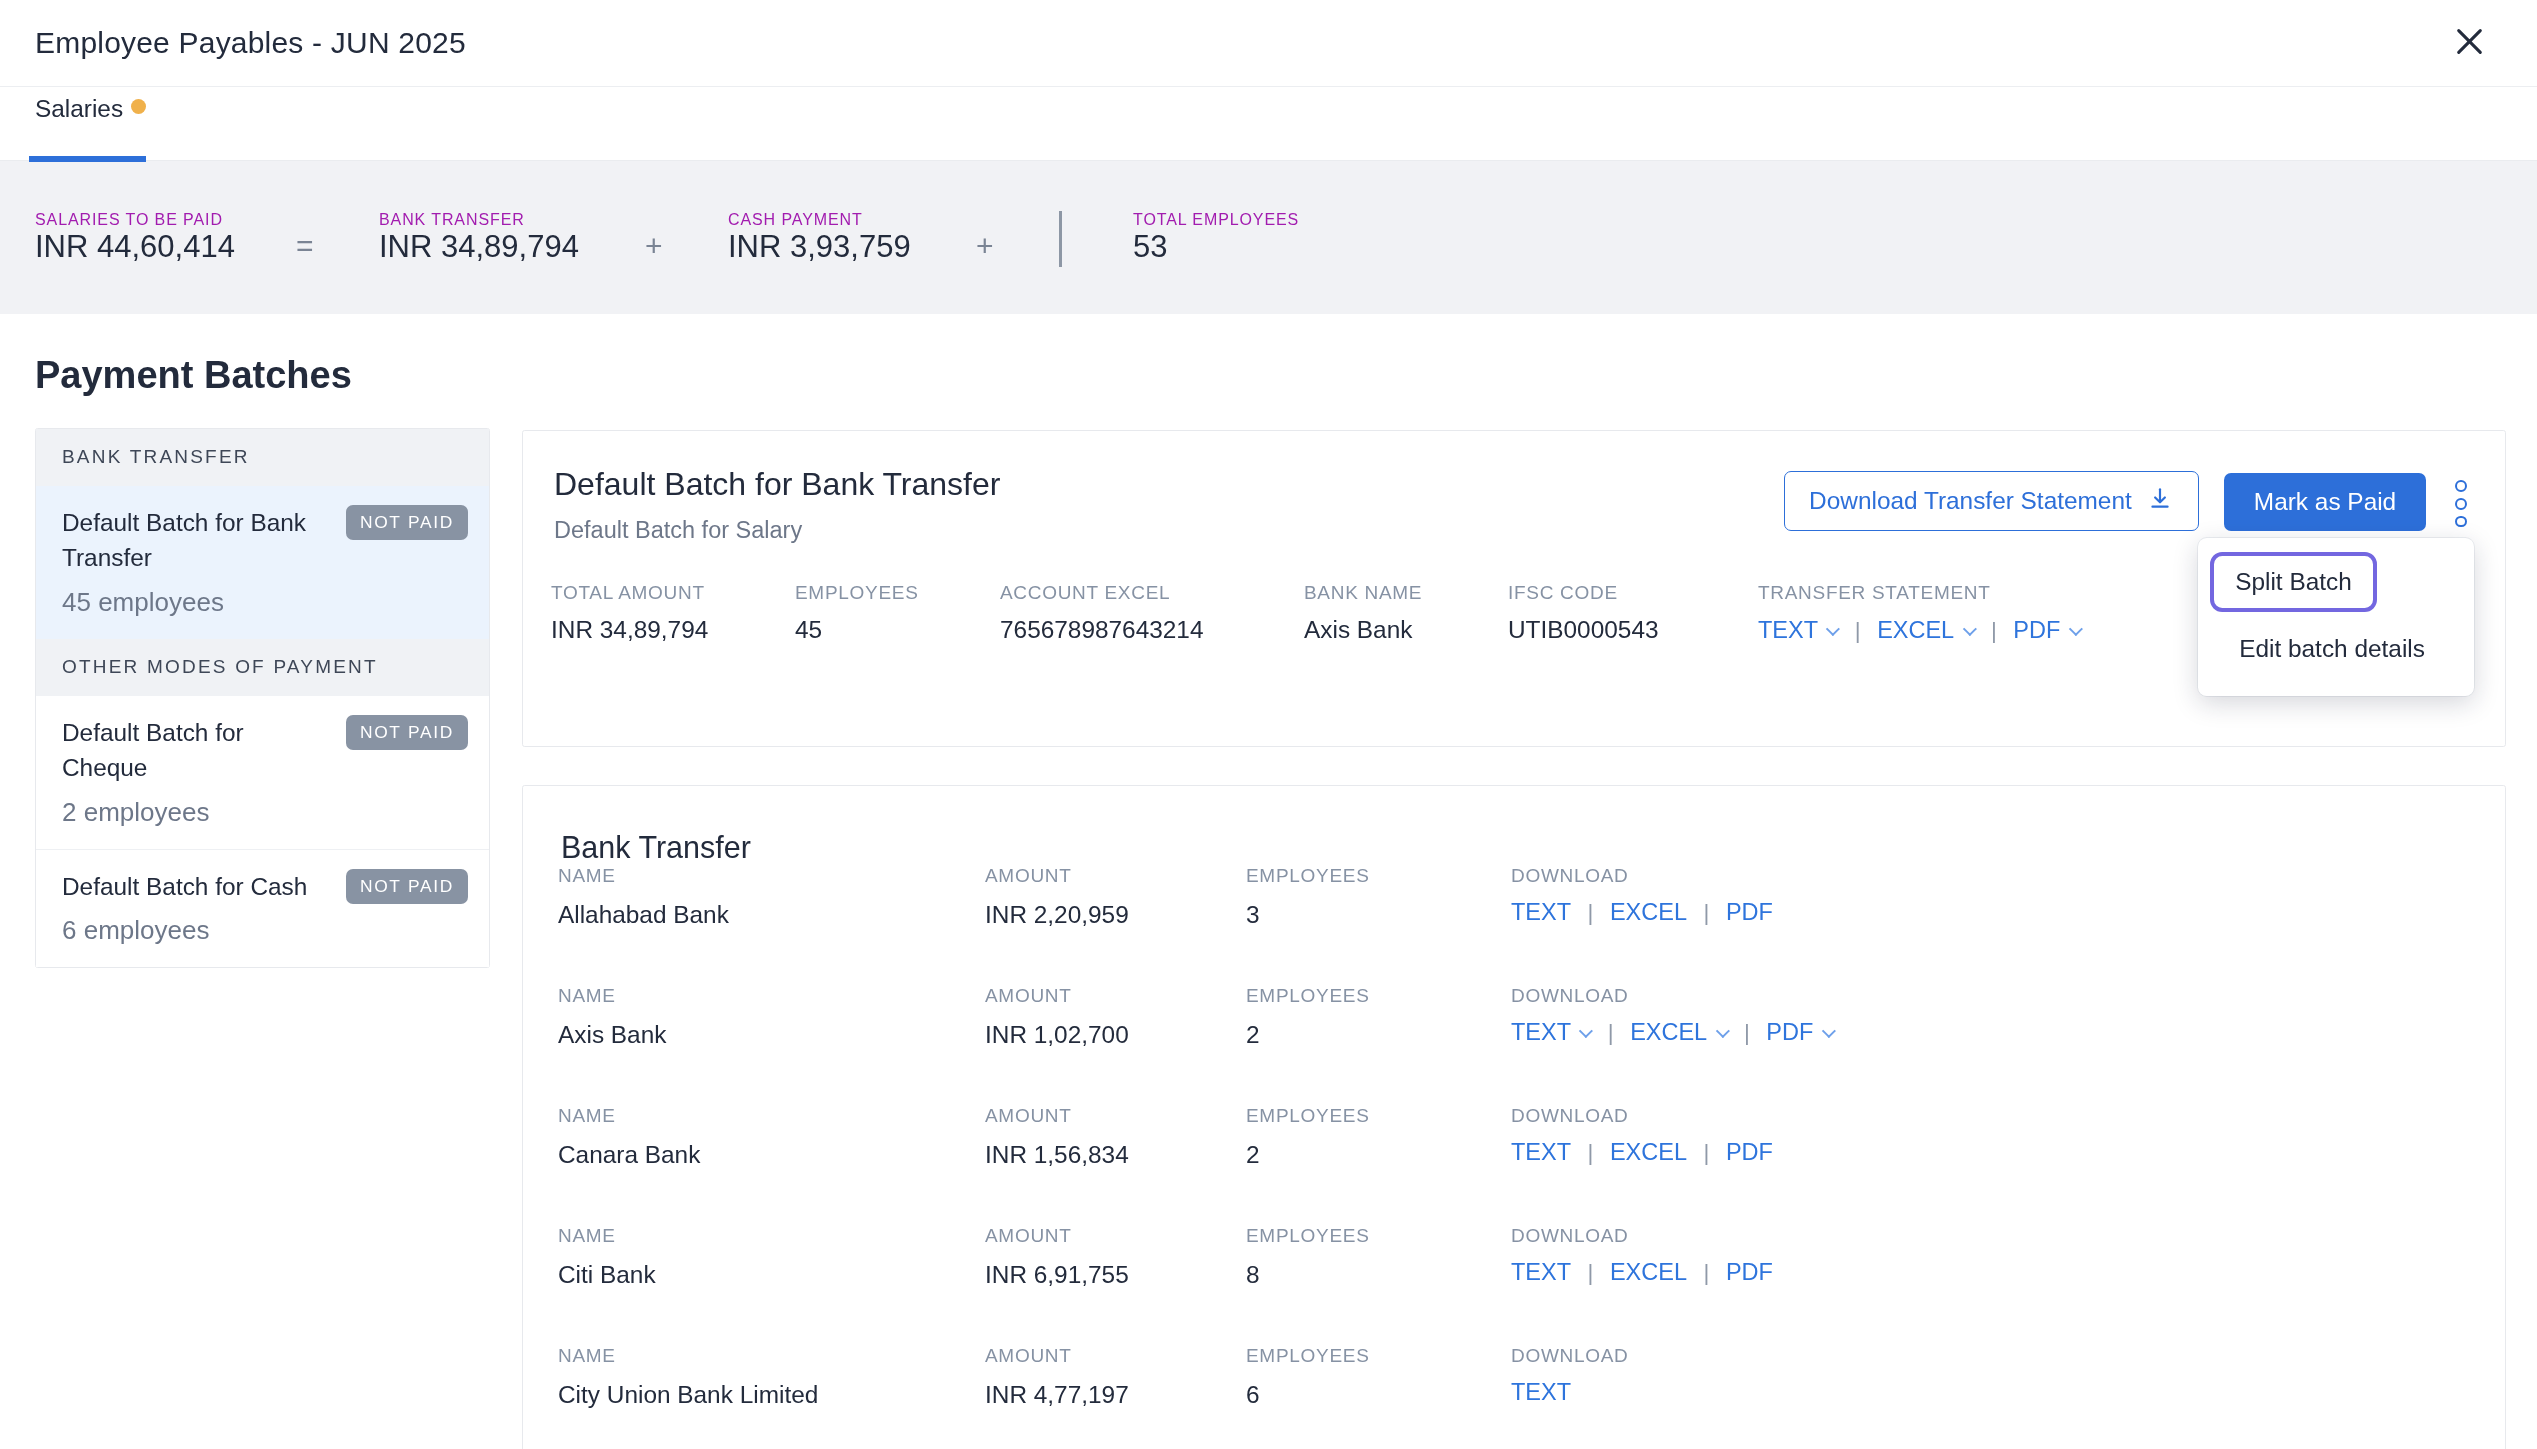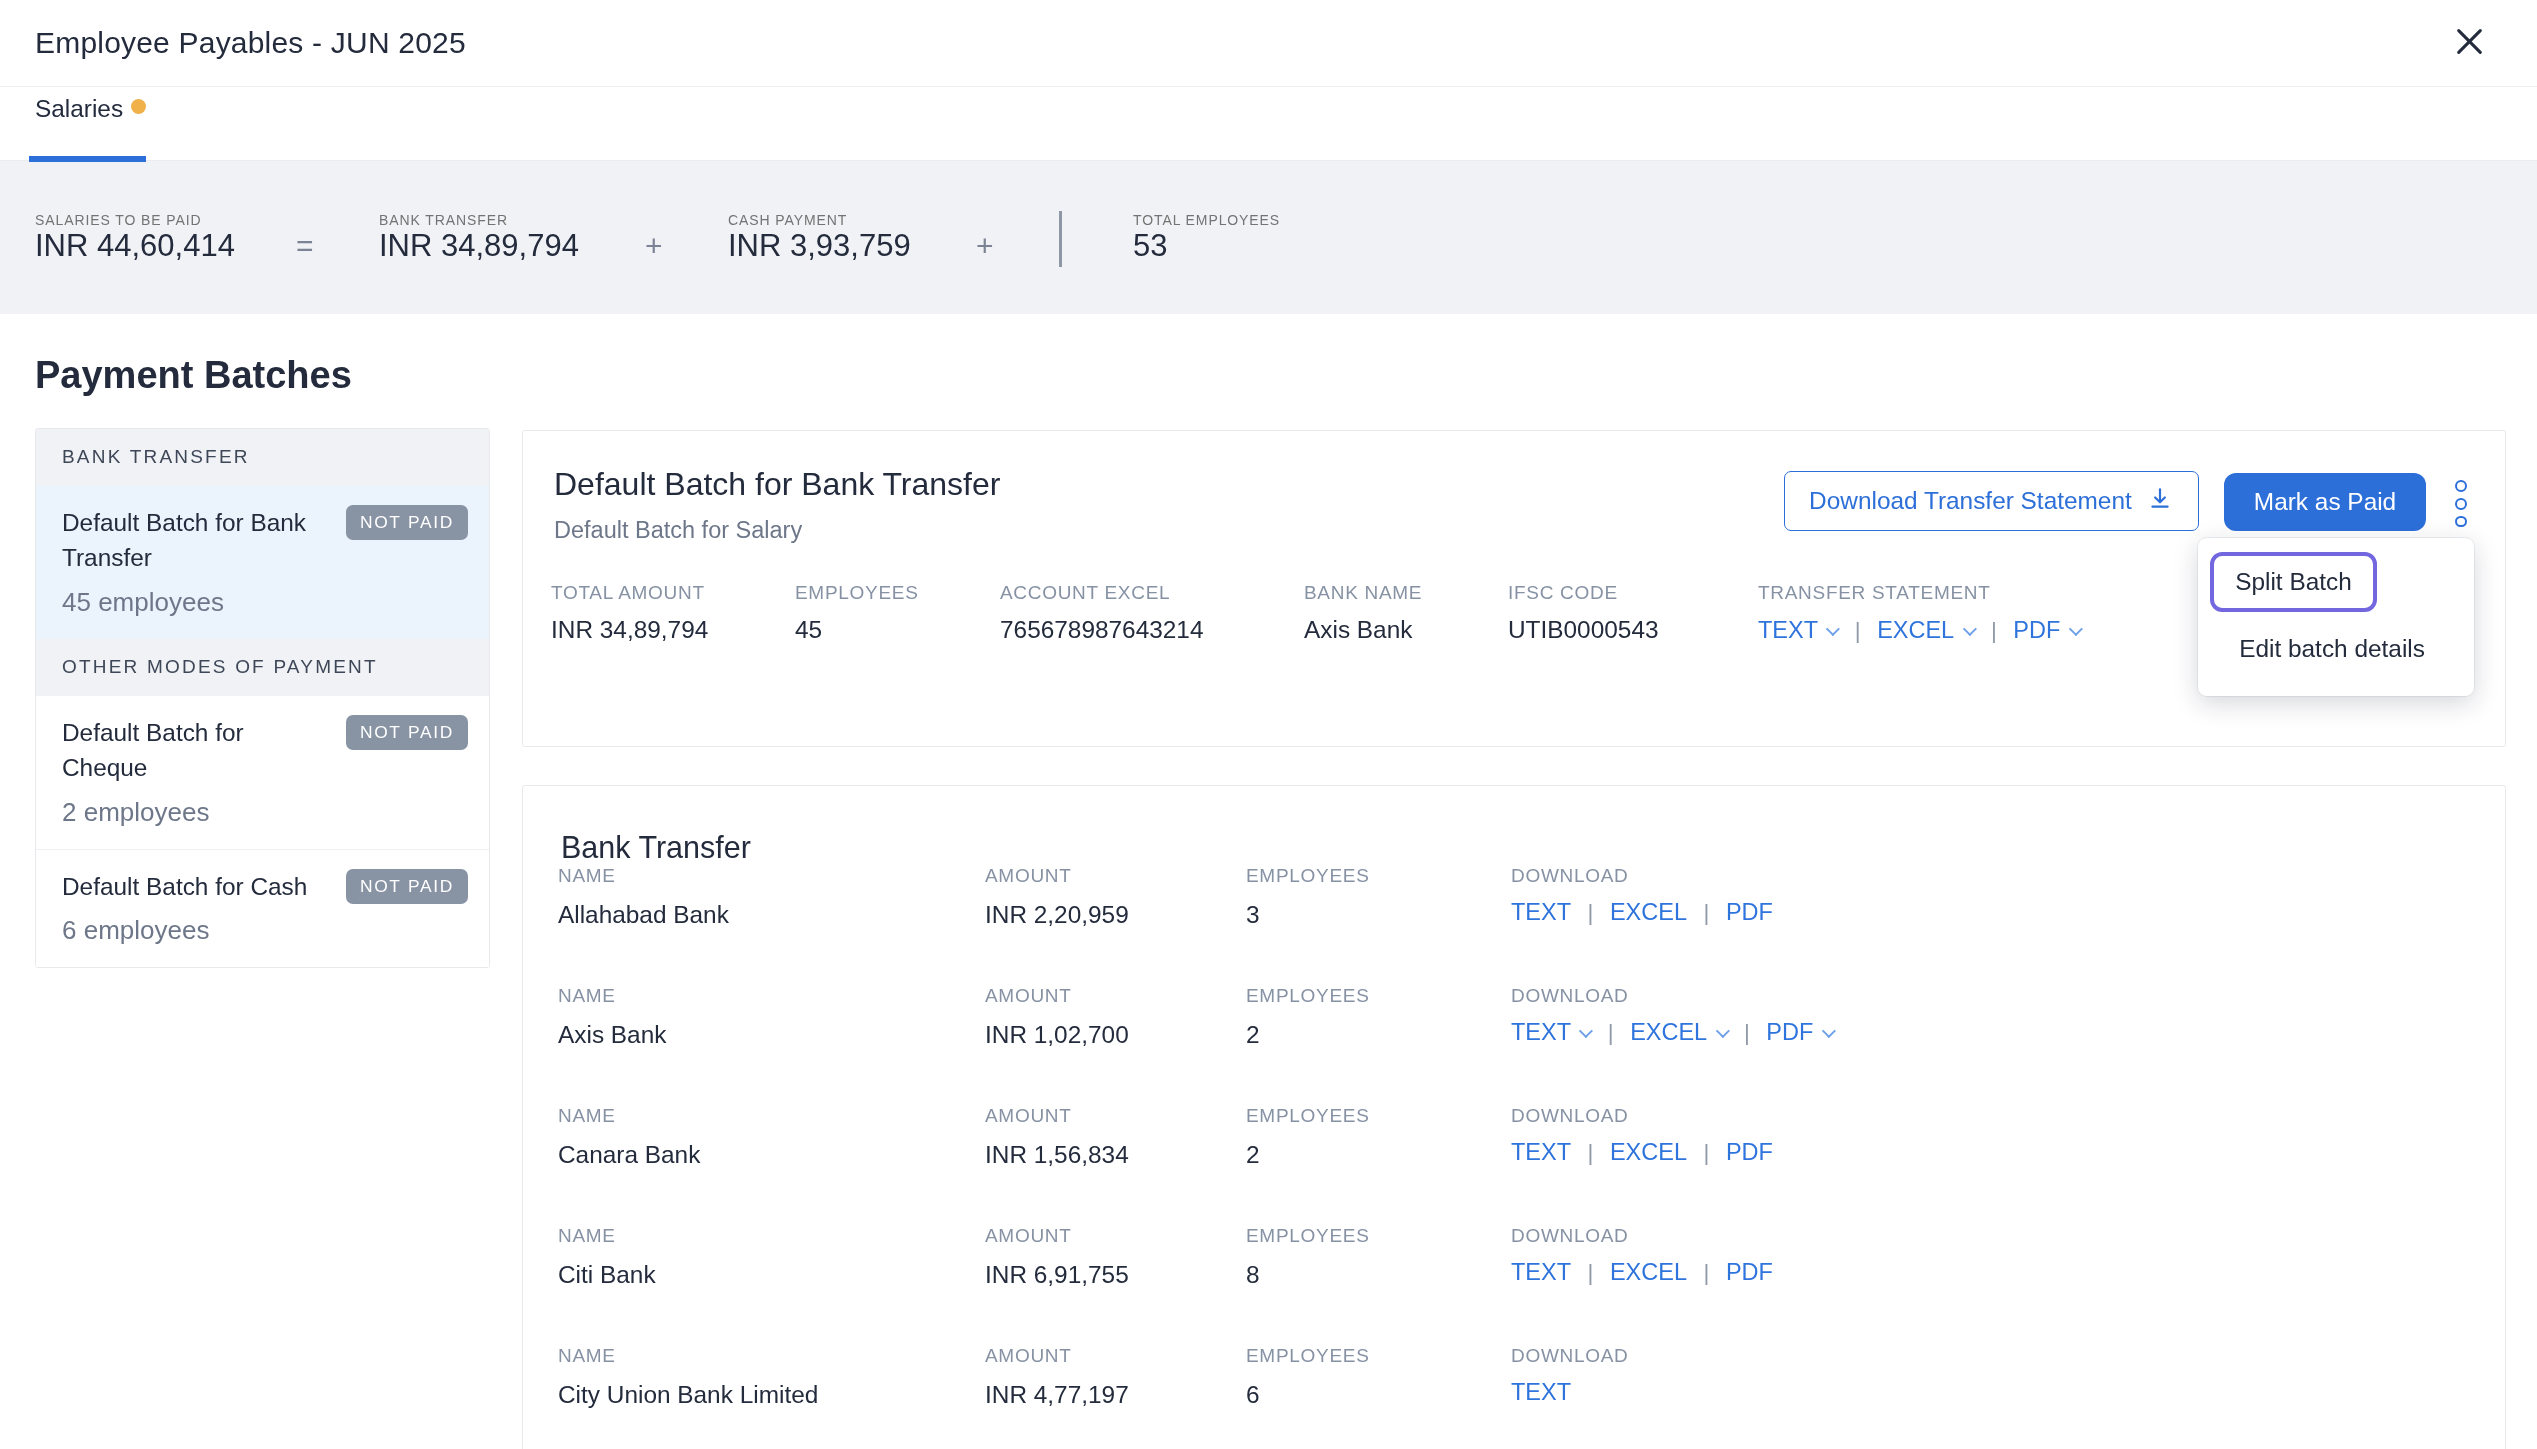--- a/index.html
+++ b/index.html
@@ -15,21 +15,21 @@
 
   
   .tabbar{height:74px;border-bottom:1.7px solid #eaecef;position:relative;box-sizing:border-box;}
   .main-tab{position:absolute;left:35px;top:8px;font-size:24.4px;color:#232b3c;}
   .tab-dot{position:absolute;left:131px;top:12.2px;width:15px;height:15px;border-radius:50%;background:#f0b14b;}
   .tab-underline{position:absolute;left:29px;bottom:-1.7px;width:117px;height:6.1px;background:#2d6fd9;}
 
   
   .summary{height:153px;background:#f1f2f5;display:flex;align-items:center;padding:0 0 0 35px;box-sizing:border-box;}
   .stat{display:flex;flex-direction:column;}
-  .stat .lbl{font-size:14px;letter-spacing:0.9px;color:#737373;}
+  .stat .lbl{font-size:16px;letter-spacing:0.9px;color:#a21caf;}
   .stat .val{font-size:31px;font-weight:500;color:#232b3c;}
   .s1{width:261px}.s2{width:266px}.s3{width:248px}.s4{width:239px}
   .op{width:83px;font-size:30px;color:#7a8494;padding-top:17.4px;box-sizing:border-box;}
   .vdiv{width:74px;display:flex;}
   .vbar{width:2.6px;height:56px;background:#8d97a5;margin-top:3.5px;}
 
   
   .section-title{margin:40px 0 0 35px;font-size:38px;font-weight:600;color:#232b3c;}
 
   
@@ -47,21 +47,21 @@
   
   .panel1{position:absolute;left:522px;top:430px;width:1984px;height:317px;background:#fff;
           border:1.7px solid #e7e9ed;border-radius:2.6px;box-sizing:border-box;}
   .p1-head{display:flex;justify-content:space-between;align-items:flex-start;padding:35px 35px 0 31px;}
   .batch-title{font-size:32px;font-weight:500;color:#232b3c;}
   .batch-subtitle{margin-top:14px;font-size:23.5px;color:#6d7789;}
   .p1-actions{display:flex;align-items:flex-end;gap:25px;}
   .btn-outline{display:flex;align-items:center;gap:15.7px;border:1.7px solid #2d6fd9;color:#2d6fd9;
                background:#fff;border-radius:7px;padding:13px 24.4px;font-size:24.4px;cursor:pointer;
                font-family:inherit;}
-  .btn-primary{border:none;background:#2d6fd9;color:#fff;border-radius:12px;padding:15px 30px;
+  .btn-primary{border:none;background:#2d6fd9;color:#fff;border-radius:7px;padding:15px 30px;
                font-size:24.4px;cursor:pointer;font-family:inherit;}
   .kebab{display:flex;flex-direction:column;gap:6.1px;align-items:center;margin-top:10.4px;
          background:none;border:none;cursor:pointer;padding:3.5px;}
   .kebab i{width:7.8px;height:7.8px;border:2.6px solid #2d6fd9;border-radius:50%;display:block;}
 
   .p1-fields{display:flex;padding:38px 35px 0 28px;}
   .field .lbl{font-size:19px;letter-spacing:0.7px;color:#8692a4;}
   .field .val{margin-top:12.2px;font-size:24.4px;color:#232b3c;}
   .f1{width:244px}.f2{width:205px}.f3{width:304px}.f4{width:204px}.f5{width:250px}.f6{flex:1}
 

